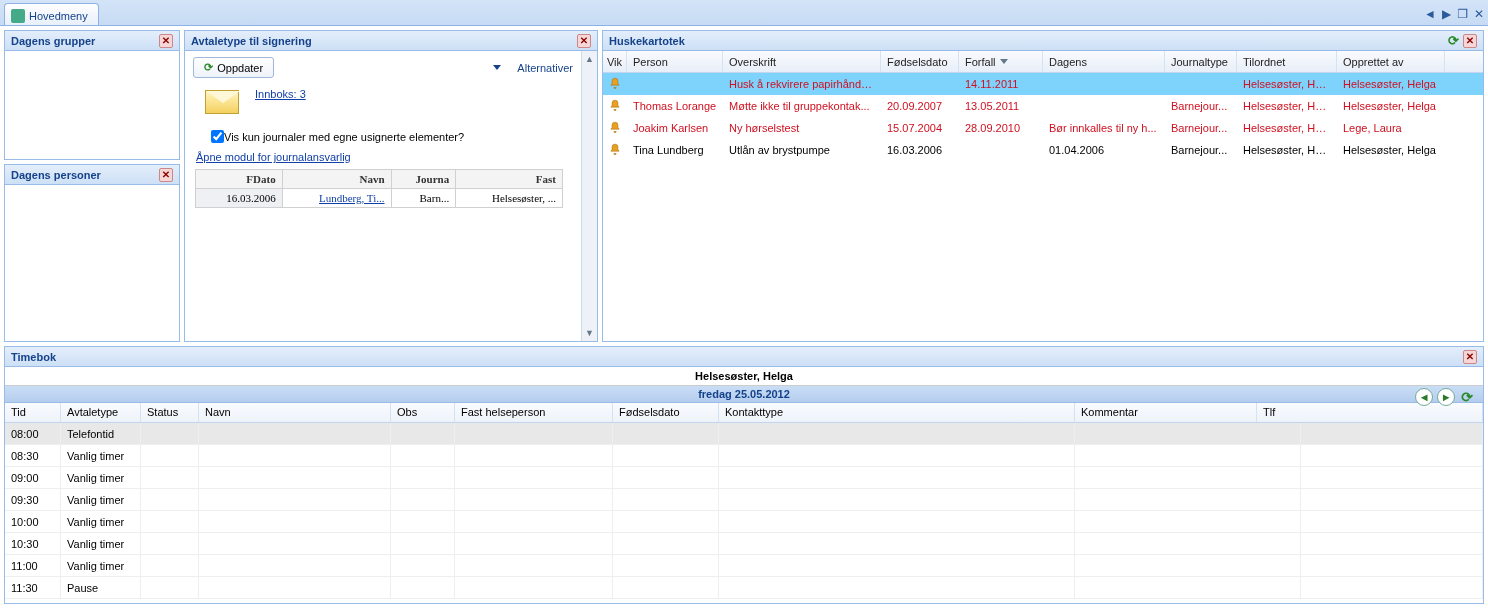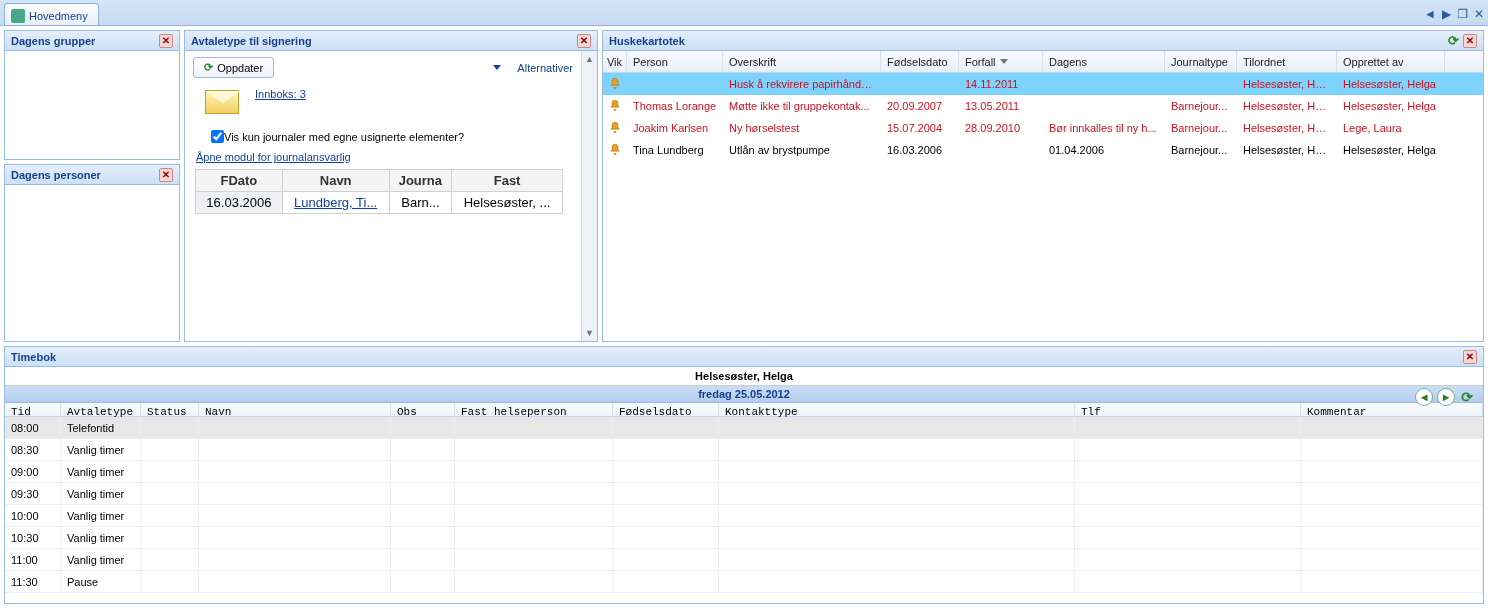--- a/index.html
+++ b/index.html
@@ -127,23 +127,24 @@
   content:"";position:absolute;right:-2px;bottom:-2px;width:14px;height:14px;
   background:#f5c040;border:1px solid #a07010;border-radius:2px;
 }
 .link { color:#1141a6; text-decoration:underline; cursor:pointer; }
 .row-flex { display:flex; align-items:flex-start; gap:16px; }
 .chk-row { margin:12px 0 8px 16px; display:flex; align-items:center; }
 .elementer-table { width: 100%; border-collapse: collapse; margin-top:6px;}
 .elementer-table th, .elementer-table td {
   border: 1px solid #d0d0d0;
   padding: 3px 6px;
-  font-size:13px;
-  text-align:center;
+  font-size:11px;
+  text-align:right;
   background:#fff;
+  font-family:Liberation Serif, serif;
 }
 .elementer-table th { background:#f4f4f4; color:#333;}
 .huske-cols { display:flex; background:linear-gradient(#f9fbfe,#e8eef8); border-bottom:1px solid #c4d6ee; height:22px; align-items:center;}
 .huske-col { border-right:1px solid #d5e2f2; padding:0 6px; font-size:11px; color:#222; display:flex;align-items:center;height:100%;}
 .huske-row { display:flex; height:22px; align-items:center;}
 .huske-row.red { color:#d01020; }
 .huske-row.sel { background:#7dd3fc; }
 .huske-cell { padding:0 6px; font-size:11px; overflow:hidden; white-space:nowrap; text-overflow:ellipsis;}
 .w-vik{width:24px;display:flex;justify-content:center;}
 .w-person{width:96px;}
@@ -163,21 +164,21 @@
   background:linear-gradient(#c9ddf5,#b5cdee);
   border-bottom:1px solid #99bbe8;
   text-align:center;
   font-weight:bold;
   color:#15428b;
   padding:2px;
   position:relative;
 }
 .tb-nav { position:absolute; right:8px; top:2px; display:flex; gap:4px;}
 .nav-btn{width:18px;height:18px;border-radius:9px;background:#fff;border:1px solid #7a9;display:flex;align-items:center;justify-content:center;color:#2a7a2a;font-size:11px;cursor:pointer;}
-.tb-cols { display:flex; background:linear-gradient(#f9fbfe,#eef3fb); border-bottom:1px solid #c4d6ee; height:14px;font-family:Liberation Mono, monospace;}
+.tb-cols { display:flex; background:linear-gradient(#f9fbfe,#eef3fb); border-bottom:1px solid #c4d6ee; height:20px;}
 .tb-col { border-right:1px solid #d5e2f2; padding:3px 6px; font-size:11px;}
 .tb-body{overflow:auto;}
 .tb-row{display:flex;height:22px;align-items:flex-end;border-bottom:1px solid #eee;}
 .tb-row.sel{background:#e8e8e8;}
 .tb-cell{padding:0 6px;font-size:11px;border-right:1px solid #eee;height:100%;display:flex;align-items:center;}
 .c-tid{width:56px;}
 .c-avt{width:80px;}
 .c-stat{width:58px;}
 .c-navn{width:192px;}
 .c-obs{width:64px;}
@@ -387,22 +388,22 @@
       </div>
       <div class="tb-cols">
         <div class="tb-col c-tid">Tid</div>
         <div class="tb-col c-avt">Avtaletype</div>
         <div class="tb-col c-stat">Status</div>
         <div class="tb-col c-navn">Navn</div>
         <div class="tb-col c-obs">Obs</div>
         <div class="tb-col c-fast">Fast helseperson</div>
         <div class="tb-col c-fod">Fødselsdato</div>
         <div class="tb-col c-kont">Kontakttype</div>
+        <div class="tb-col c-kom">Kommentar</div>
         <div class="tb-col c-tlf">Tlf</div>
-        <div class="tb-col c-kom">Kommentar</div>
       </div>
       <div class="tb-body" id="tb-body">
           <div class="tb-row sel">
             <div class="tb-cell c-tid">08:00</div>
             <div class="tb-cell c-avt">Telefontid</div>
             <div class="tb-cell c-stat"></div>
             <div class="tb-cell c-navn"></div>
             <div class="tb-cell c-obs"></div>
             <div class="tb-cell c-fast"></div>
             <div class="tb-cell c-fod"></div>

